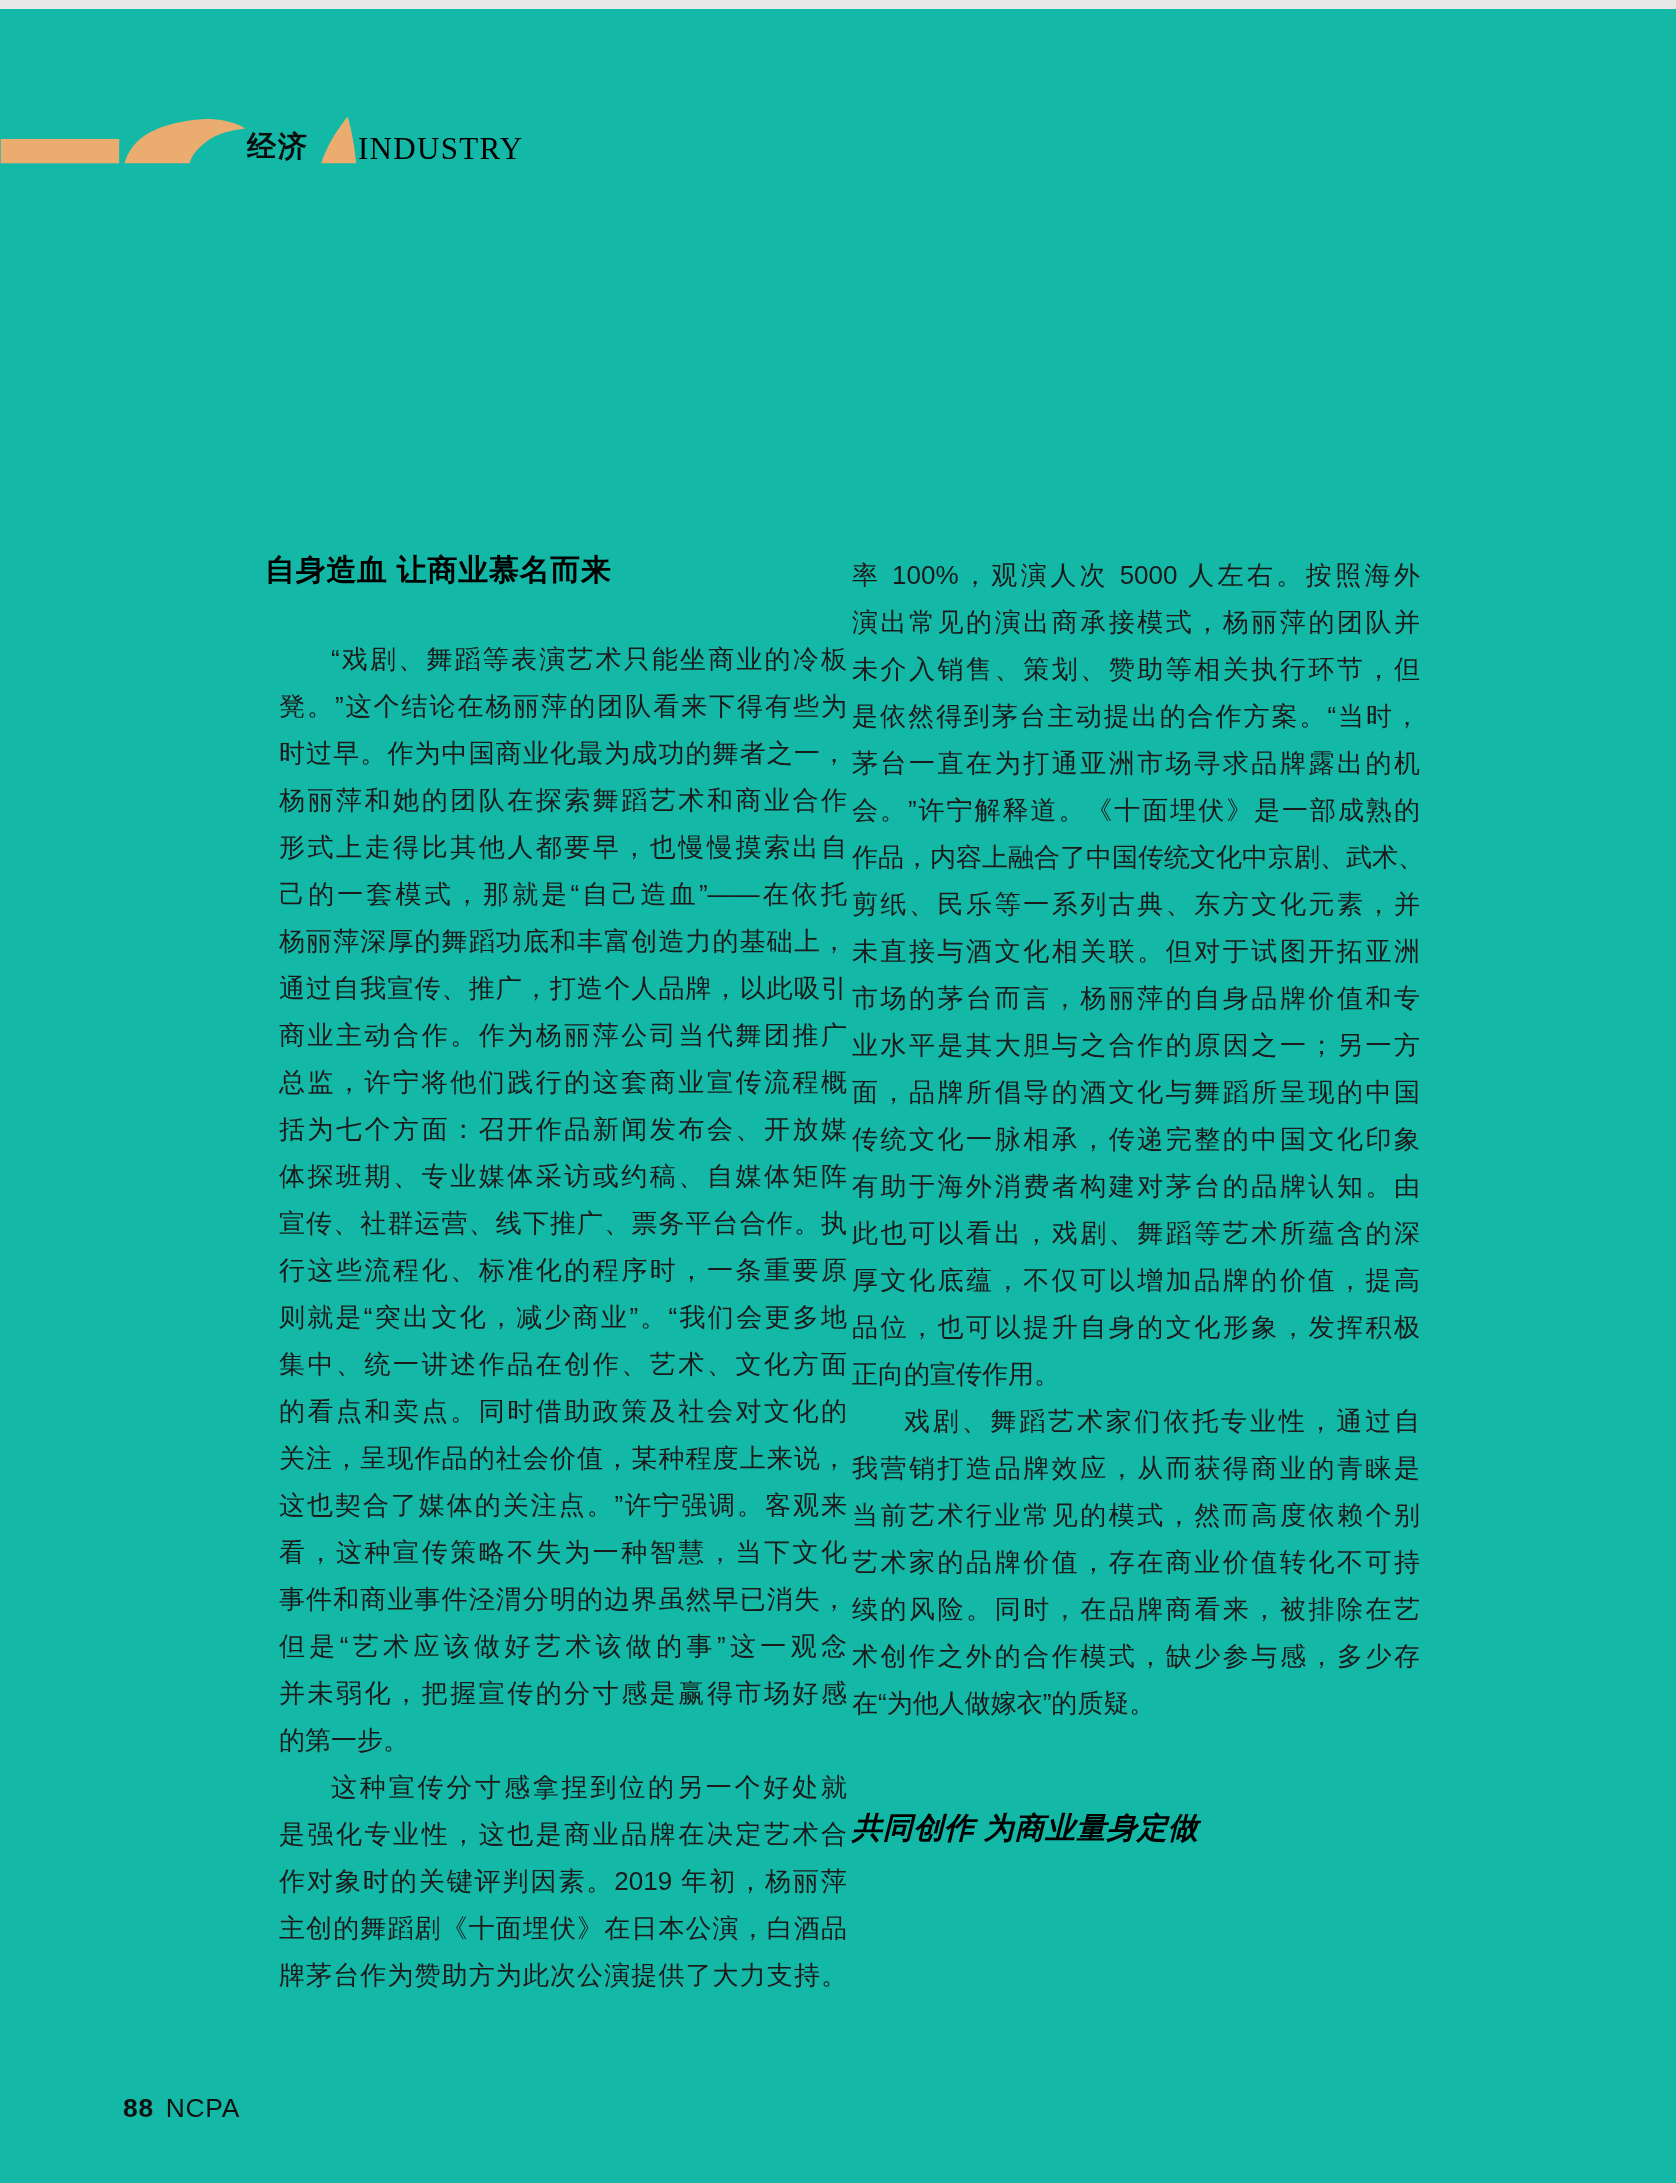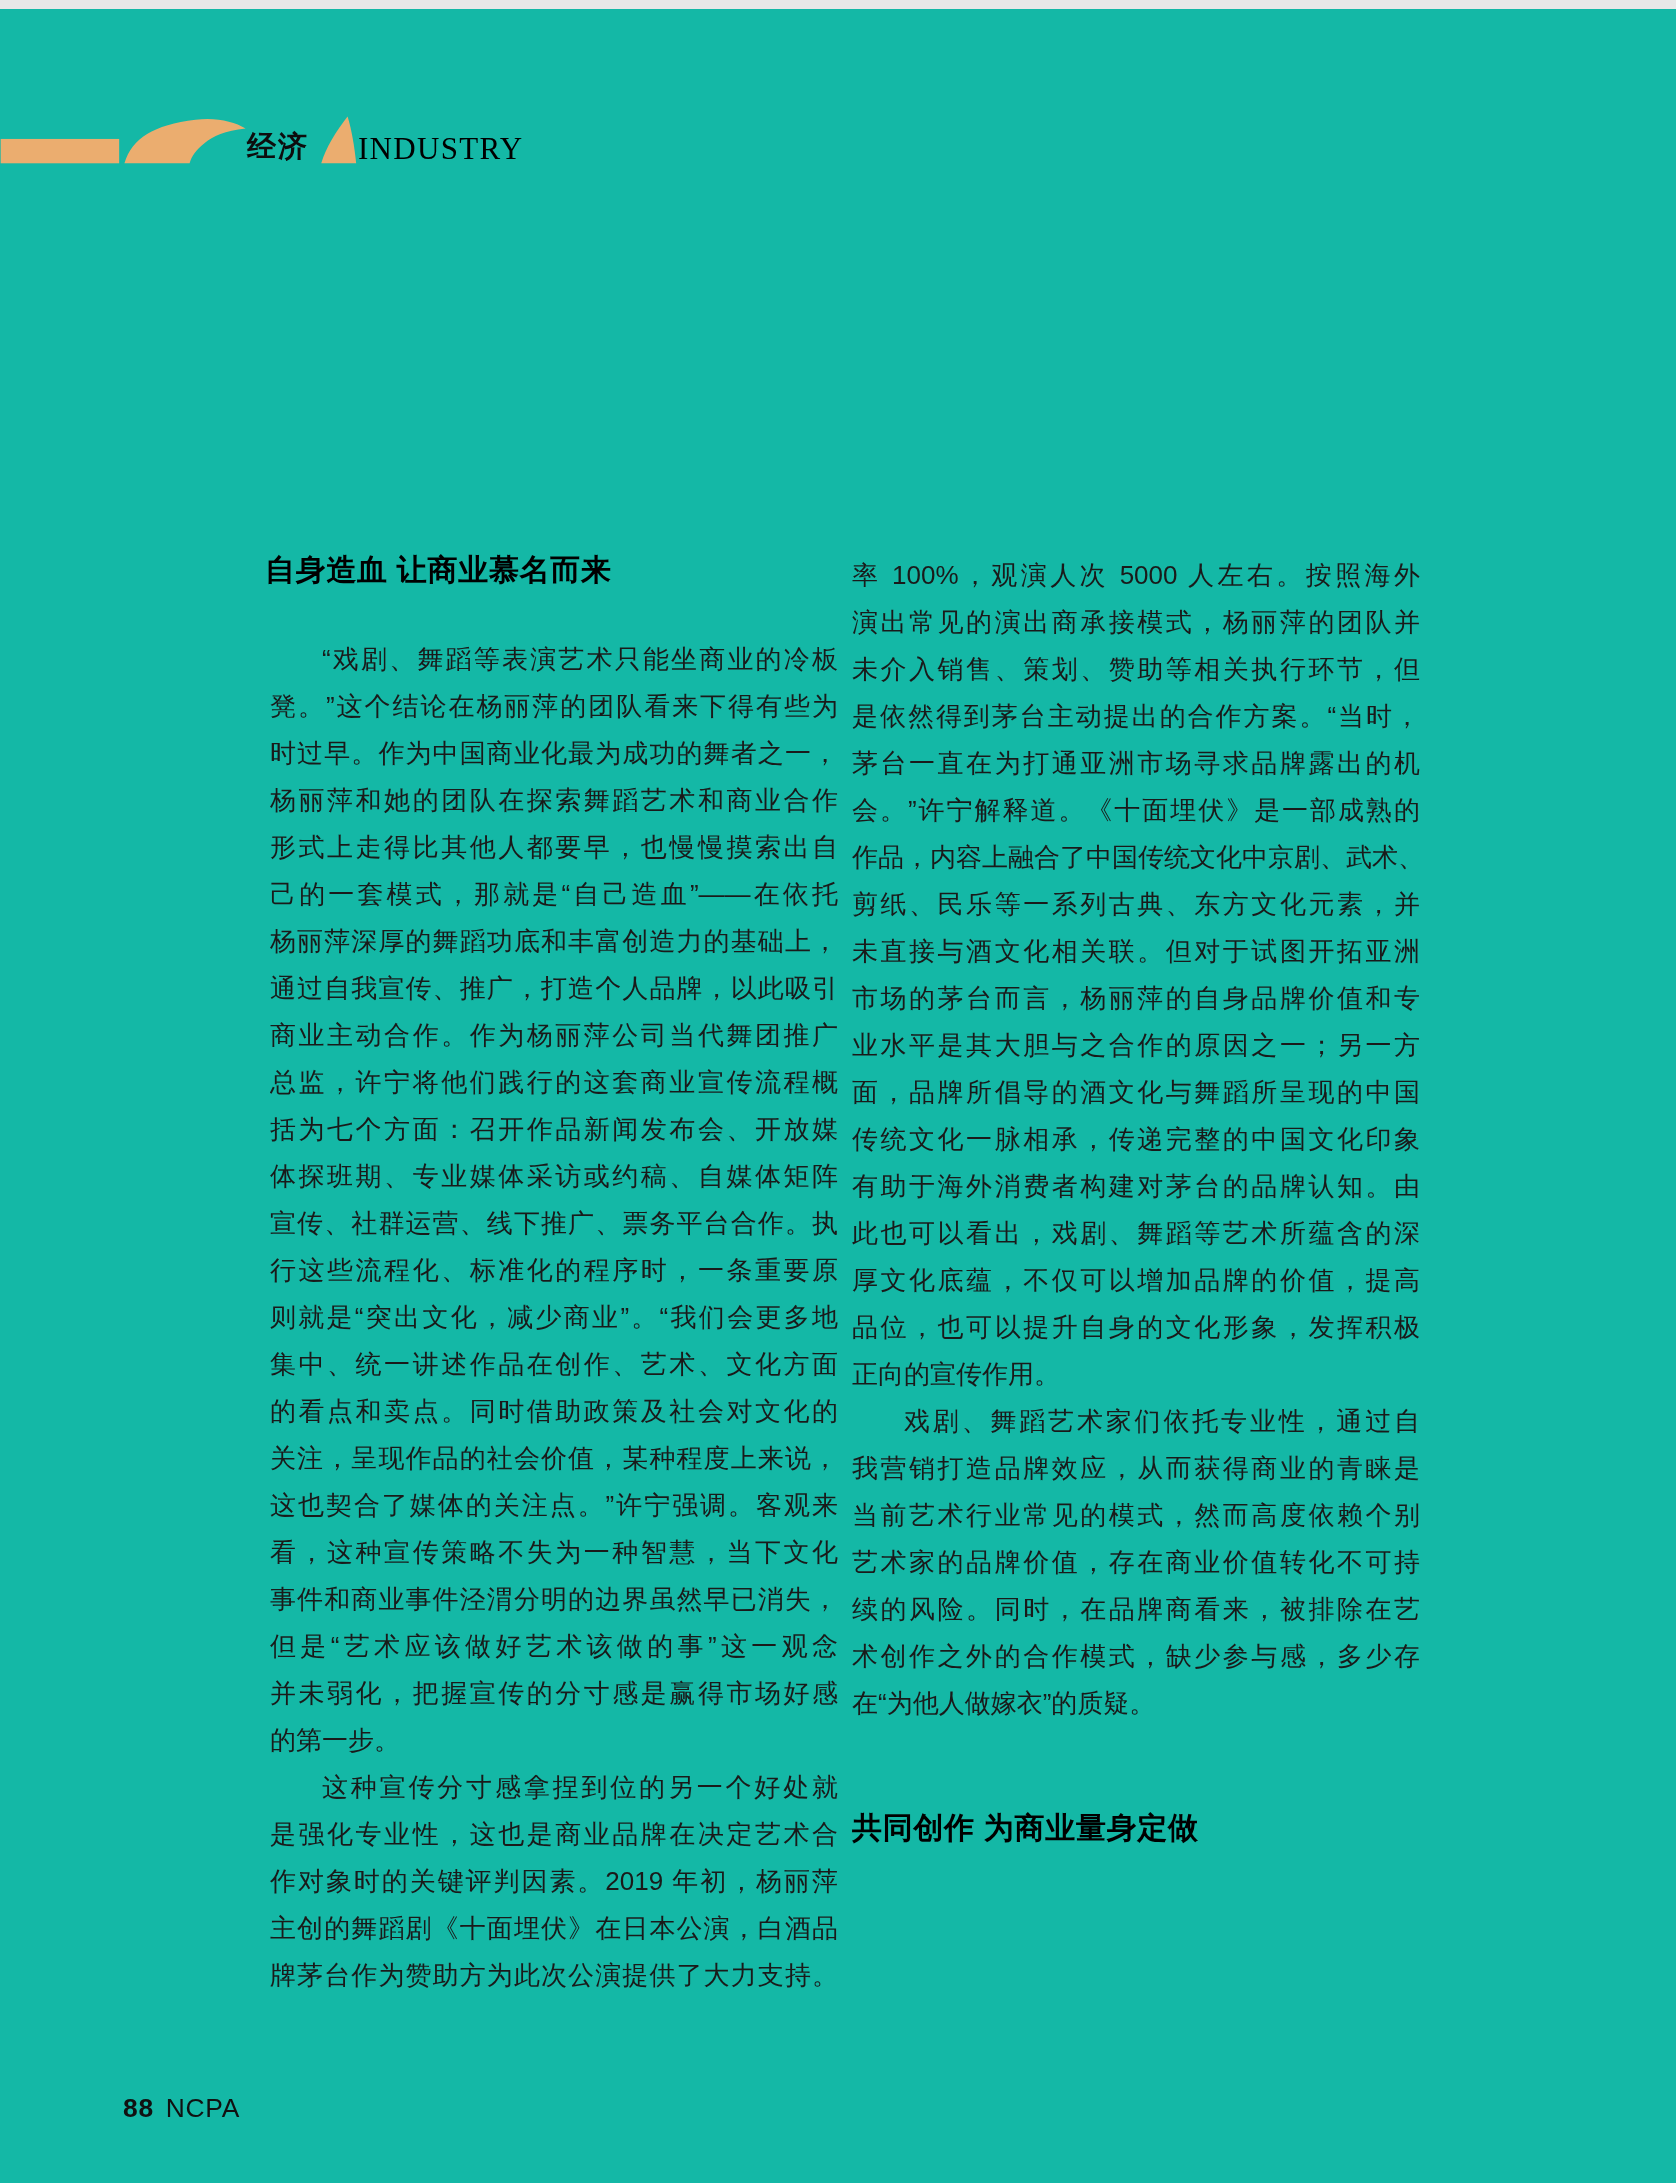--- a/index.html
+++ b/index.html
@@ -55,21 +55,21 @@
   <svg class="header-art" viewBox="0 150 800 120" aria-hidden="true">
     <rect x="0" y="197" width="180" height="37" fill="var(--accent)"></rect>
     <path d="M 188 234 C 200 196 232 176 296 168 C 328 164 354 171 372 181
              C 341 184 322 193 310 203 C 297 213 290 223 287 234 Z" fill="var(--accent)"></path>
     <path d="M 527 163 C 509 186 494 210 487 234 L 540 234 C 537 206 533 183 527 163 Z" fill="var(--accent)"></path>
   </svg>
   <div class="zh-label">经济</div>
   <div class="en-label">INDUSTRY</div>
 
   <div class="col-heading" style="left:265px; top:544px;">自身造血 让商业慕名而来</div>
-  <div class="col" style="left:270px; top:627px;">
+  <div class="col" style="left:279px; top:627px;">
       <div class="line first">“戏剧、舞蹈等表演艺术只能坐商业的冷板</div>
       <div class="line">凳。”这个结论在杨丽萍的团队看来下得有些为</div>
       <div class="line">时过早。作为中国商业化最为成功的舞者之一，</div>
       <div class="line">杨丽萍和她的团队在探索舞蹈艺术和商业合作</div>
       <div class="line">形式上走得比其他人都要早，也慢慢摸索出自</div>
       <div class="line">己的一套模式，那就是“自己造血”——在依托</div>
       <div class="line">杨丽萍深厚的舞蹈功底和丰富创造力的基础上，</div>
       <div class="line">通过自我宣传、推广，打造个人品牌，以此吸引</div>
       <div class="line">商业主动合作。作为杨丽萍公司当代舞团推广</div>
       <div class="line">总监，许宁将他们践行的这套商业宣传流程概</div>
@@ -114,20 +114,20 @@
       <div class="line">品位，也可以提升自身的文化形象，发挥积极</div>
       <div class="line last">正向的宣传作用。</div>
       <div class="line first">戏剧、舞蹈艺术家们依托专业性，通过自</div>
       <div class="line">我营销打造品牌效应，从而获得商业的青睐是</div>
       <div class="line">当前艺术行业常见的模式，然而高度依赖个别</div>
       <div class="line">艺术家的品牌价值，存在商业价值转化不可持</div>
       <div class="line">续的风险。同时，在品牌商看来，被排除在艺</div>
       <div class="line">术创作之外的合作模式，缺少参与感，多少存</div>
       <div class="line last">在“为他人做嫁衣”的质疑。</div>
     </div>
-  <div class="col-heading" style="left:852px; top:1802px;">共同创作 为商业量身定做</div>
+  <div class="col-heading" style="left:852px; top:1802px;font-style:italic;">共同创作 为商业量身定做</div>
 
   <div class="footer">
     <span class="pageno">88</span><span class="journal">NCPA</span>
   </div>
 
 </div>
 
 
 </body></html>

